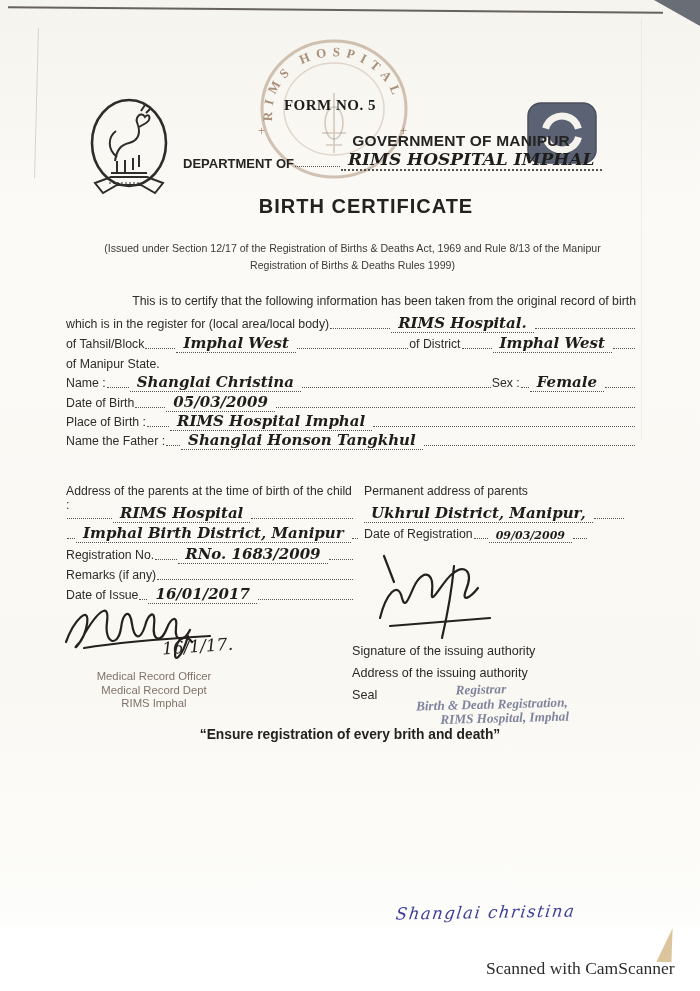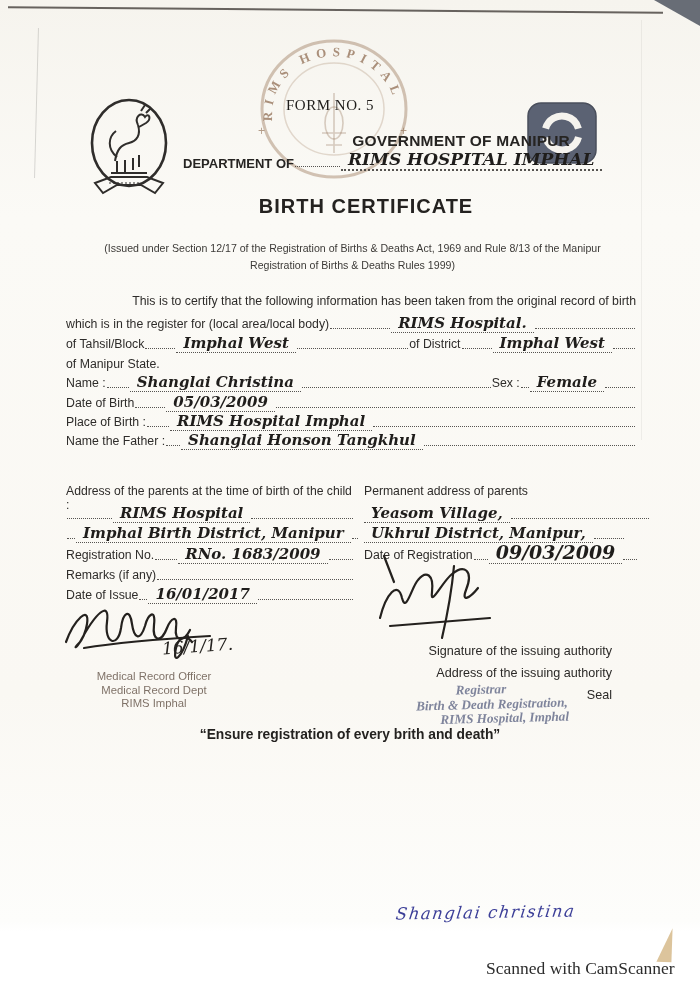--- a/index.html
+++ b/index.html
@@ -8,39 +8,39 @@
         font-family:"Liberation Sans",sans-serif;color:#2e2c2a;}
   .abs{position:absolute;}
   
   .topline{top:9px;left:8px;width:655px;height:2px;background:rgba(55,50,45,.75);transform:rotate(0.5deg);}
   .corner-tri{top:0;right:0;width:0;height:0;border-top:26px solid #686d76;border-left:46px solid transparent;}
   .left-crease{left:36px;top:28px;width:1px;height:150px;background:rgba(0,0,0,.14);transform:rotate(1.5deg);}
   .right-crease{left:641px;top:20px;width:1px;height:420px;background:rgba(0,0,0,.05);}
   .fold-tri{right:28px;top:928px;width:0;height:0;border-bottom:34px solid #dcc49c;border-left:15px solid transparent;transform:rotate(2deg);}
   
   .form-no{top:97px;left:250px;width:160px;text-align:center;font-family:"Liberation Serif",serif;
-           font-weight:normal;font-size:15px;letter-spacing:.5px;color:#1e1c1a;}
+           font-weight:bold;font-size:15px;letter-spacing:.5px;color:#1e1c1a;}
   .govt{top:132px;left:110px;width:460px;text-align:right;font-weight:bold;font-size:15.5px;letter-spacing:.2px;color:#262422;}
   .dept-row{top:151px;left:183px;width:380px;display:flex;align-items:flex-end;}
   .dept-row .lbl-b{font-weight:bold;font-size:13px;white-space:nowrap;color:#262422;}
   .title{top:195px;left:0;right:0;text-align:center;font-weight:bold;font-size:20px;letter-spacing:1px;color:#242220;padding-left:32px;}
   .issued{top:240px;left:60px;right:55px;text-align:center;font-size:10.6px;line-height:1.62;color:#3c3a37;}
   
   .bodyblock{top:292px;left:66px;width:570px;text-align:right;}
   .p1{font-size:12.3px;text-indent:52px;line-height:1.5;height:21px;}
   .row{display:flex;align-items:flex-end;height:20.2px;}
   .row.h19{height:19.4px;}
   .lbl{font-size:12.3px;white-space:nowrap;padding-bottom:2px;}
   .dots{flex:1 1 auto;border-bottom:1.7px dotted rgba(45,43,40,.8);height:2px;margin:0 1px 4px;min-width:6px;}
   .dots.w8{flex:0 0 8px}.dots.w14{flex:0 0 14px}.dots.w22{flex:0 0 22px}.dots.w30{flex:0 0 30px}
   .dots.w45{flex:0 0 45px}.dots.w60{flex:0 0 60px}
   .hv{font-family:"DejaVu Serif","Liberation Serif",serif;font-style:italic;font-weight:bold;font-size:15px;
       line-height:1;white-space:nowrap;border-bottom:1.7px dotted rgba(45,43,40,.8);padding:0 7px 1px;color:#1f1d1b;}
   .hv.big{font-size:17px;border-bottom-width:2px;}
-  .hv.sm{font-size:19px;margin-top:20px;}
+  .hv.sm{font-size:11px;margin-top:20px;}
   
   .parents{top:484px;left:66px;width:584px;display:flex;}
   .pcol-l{width:288px;margin-right:10px;}
   .pcol-r{flex:1;}
   .phead{font-size:12.2px;height:19px;}
   
   .inkstamp{color:rgba(92,76,64,.78);font-size:11.3px;line-height:13.5px;text-align:center;}
   .sig-date{font-family:"DejaVu Serif",serif;font-style:italic;font-size:17px;transform:rotate(-4deg);color:#24221f;}
   .auth{font-size:12.6px;color:#2b2927;}
   .auth div{height:22px;}
@@ -193,24 +193,20 @@
       <div class="row">
         <span class="lbl">Date of Issue</span>
         <span class="dots w8"></span>
         <span class="hv">16/01/2017</span>
         <span class="dots"></span>
       </div>
     </div>
     <div class="pcol-r">
       <div class="phead">Permanent address of parents</div>
       <div class="row">
-        <span class="hv">Yeasom Village,</span>
-        <span class="dots"></span>
-      </div>
-      <div class="row">
         <span class="hv">Ukhrul District, Manipur,</span>
         <span class="dots w30"></span>
       </div>
       <div class="row">
         <span class="lbl">Date of Registration</span>
         <span class="dots w14"></span>
         <span class="hv sm">09/03/2009</span>
         <span class="dots w14"></span>
       </div>
     </div>
@@ -235,21 +231,21 @@
   <div class="abs" style="top:548px;left:362px;">
     <svg width="160" height="95" viewBox="0 0 160 95">
       <g fill="none" stroke="#24211e" stroke-width="2.2" stroke-linecap="round">
         <path d="M22,8 L32,34"></path>
         <path d="M18,70 C24,46 36,32 40,50 C44,66 50,38 56,32 C64,22 72,26 70,44 C68,60 80,34 90,26 C102,16 112,22 104,42 C99,55 108,50 116,40"></path>
         <path d="M28,78 L128,70"></path>
         <path d="M92,18 C90,40 86,64 80,90"></path>
       </g>
     </svg>
   </div>
-  <div class="abs auth" style="top:644px;left:352px;width:260px;text-align:right;">
+  <div class="abs auth" style="top:644px;left:352px;width:260px;">
     <div>Signature of the issuing authority</div>
     <div>Address of the issuing authority</div>
     <div>Seal</div>
   </div>
   <div class="abs sealstamp" style="top:682px;left:398px;width:230px;">
     <div style="padding-left:58px;">Registrar</div>
     <div style="padding-left:18px;">Birth &amp; Death Registration,</div>
     <div style="padding-left:42px;">RIMS Hospital, Imphal</div>
   </div>
 

